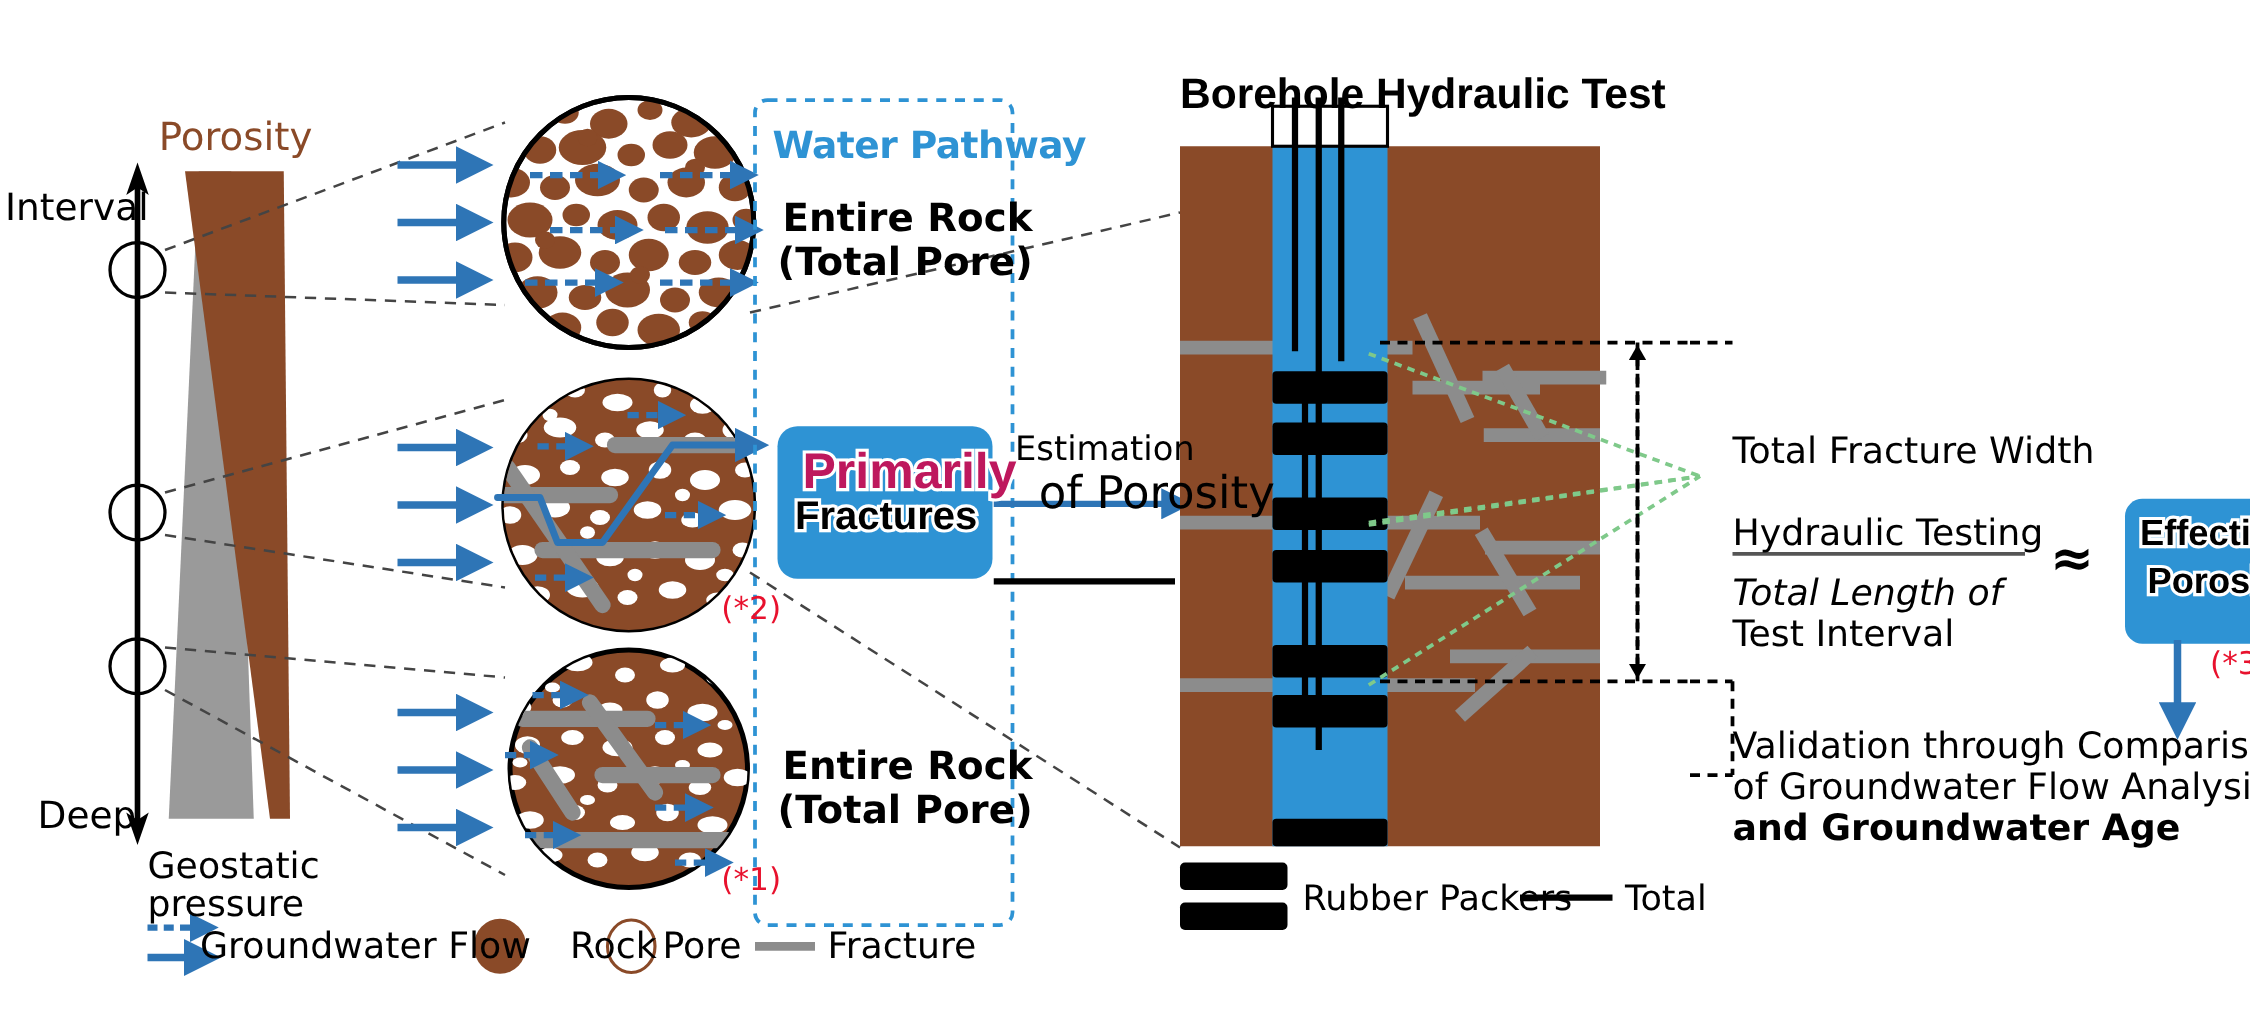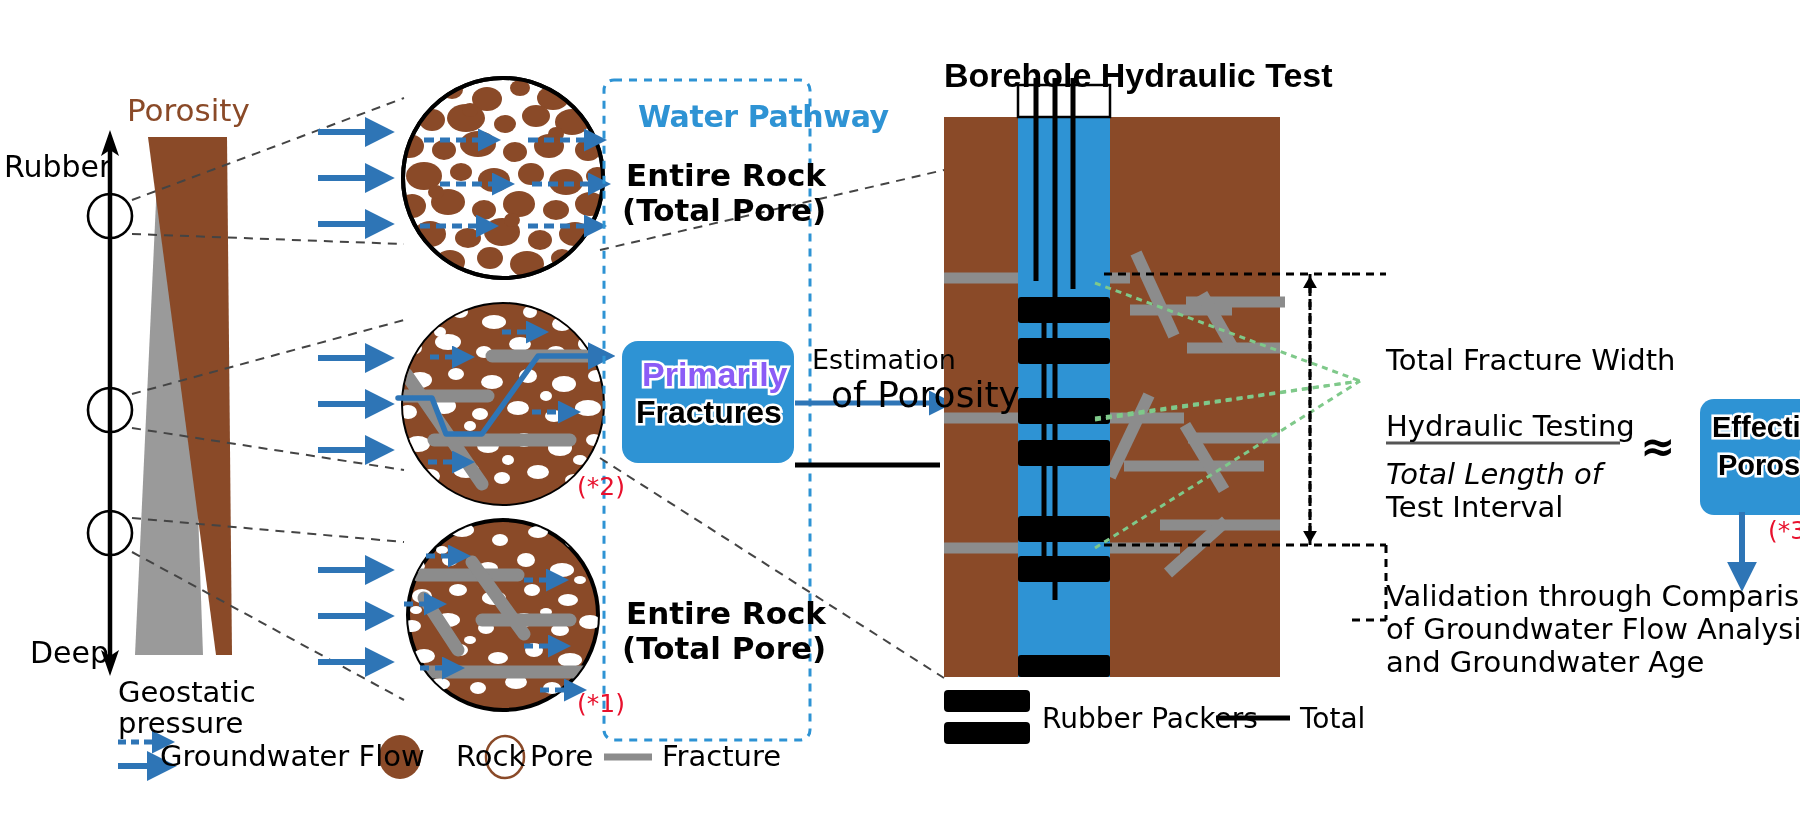--- a/index.html
+++ b/index.html
@@ -4,21 +4,21 @@
 <style>
   html,body{margin:0;padding:0;background:#fff;}
   body{width:1800px;height:824px;position:relative;overflow:hidden;
        font-family:"DejaVu Sans","Liberation Sans",sans-serif;}
   #stage{position:absolute;left:0;top:0;width:1800px;height:824px;}
   .lyr{position:absolute;left:0;top:0;width:1800px;height:824px;}
   .txt{position:absolute;white-space:pre;line-height:1.12;}
   .blk{color:#000;}
   .red{color:#e8112d;}
   .brown{color:#8a4a28;}
-  .blu{color:#2e93d4;margin-left:20px;}
+  .blu{color:#2e93d4;}
   .b{font-weight:700;}
   .hv{font-family:"Liberation Sans",sans-serif;font-weight:700;}
   .outl{ -webkit-text-stroke:5px #fff; paint-order:stroke fill;
          text-shadow:0 0 0 #fff;}
 </style>
 </head>
 <body>
 
 <div id="stage">
 
@@ -371,34 +371,34 @@
       <ellipse cx="505" cy="757" rx="19" ry="21" fill="#fff" stroke="#8a4a28" stroke-width="2.5"></ellipse>
       <line x1="604" y1="757" x2="652" y2="757" stroke="#8c8c8c" stroke-width="7"></line>
     </g>
     <g>
       <rect x="944" y="690" width="86" height="22" rx="4" fill="#000"></rect>
       <rect x="944" y="722" width="86" height="22" rx="4" fill="#000"></rect>
       <line x1="1216" y1="718" x2="1290" y2="718" stroke="#000" stroke-width="5"></line>
     </g>
   </svg>
 
-  <div class="txt blk" style="left:4px;top:150px;font-size:30px;">Rubber</div>
+  <div class="txt blk" style="left:4px;top:150px;font-size:30px;">Interval</div>
   <div class="txt blk" style="left:30px;top:636px;font-size:30px;">Deep</div>
   <div class="txt brown" style="left:127px;top:93px;font-size:31px;">Porosity</div>
   <div class="txt blk" style="left:118px;top:676px;font-size:29px;">Geostatic</div>
   <div class="txt blk" style="left:118px;top:707px;font-size:29px;">pressure</div>
 
   <div class="txt red" style="left:577px;top:690px;font-size:25px;">(*1)</div>
   <div class="txt red" style="left:577px;top:473px;font-size:25px;">(*2)</div>
 
   <div class="txt blu b" style="left:618px;top:100px;font-size:30px;letter-spacing:-.4px;">Water Pathway</div>
   <div class="txt blk b" style="left:626px;top:158px;font-size:31px;">Entire Rock</div>
   <div class="txt blk b" style="left:622px;top:193px;font-size:31px;">(Total Pore)</div>
 
-  <div class="txt hv outl" style="left:642px;top:355px;font-size:34px;color:#8b5cf6;">Primarily</div>
+  <div class="txt hv outl" style="left:642px;top:355px;font-size:40px;color:#be185d;">Primarily</div>
   <div class="txt hv outl" style="left:636px;top:395px;font-size:32px;color:#000;">Fractures</div>
 
   <div class="txt blk b" style="left:626px;top:596px;font-size:31px;">Entire Rock</div>
   <div class="txt blk b" style="left:622px;top:631px;font-size:31px;">(Total Pore)</div>
 
   <div class="txt blk" style="left:812px;top:345px;font-size:27px;">Estimation</div>
   <div class="txt blk" style="left:804px;top:375px;font-size:36px;margin-left:27px;">of Porosity</div>
 
   <div class="txt blk" style="left:1042px;top:703px;font-size:28px;">Rubber Packers</div>
 
@@ -410,20 +410,20 @@
   <div class="txt blk" style="left:1386px;top:458px;font-size:29px;font-style:italic;">Total Length of</div>
   <div class="txt blk" style="left:1386px;top:491px;font-size:29px;">Test Interval</div>
   <div class="txt blk b" style="left:1640px;top:423px;font-size:42px;">≈</div>
 
   <div class="txt hv outl" style="left:1712px;top:411px;font-size:29px;color:#000;">Effective</div>
   <div class="txt hv outl" style="left:1718px;top:449px;font-size:29px;color:#000;">Porosity</div>
   <div class="txt red" style="left:1768px;top:517px;font-size:25px;">(*3)</div>
 
   <div class="txt blk" style="left:1386px;top:580px;font-size:29px;">Validation through Comparison</div>
   <div class="txt blk" style="left:1386px;top:613px;font-size:29px;">of Groundwater Flow Analysis</div>
-  <div class="txt blk" style="left:1386px;top:646px;font-size:29px;">and Groundwater Age</div>
+  <div class="txt blk" style="left:1386px;top:646px;font-size:29px;font-weight:bold;">and Groundwater Age</div>
 
   <div class="txt blk" style="left:160px;top:740px;font-size:29px;">Groundwater Flow</div>
   <div class="txt blk" style="left:428px;top:740px;font-size:29px;margin-left:28px;">Rock</div>
   <div class="txt blk" style="left:530px;top:740px;font-size:29px;">Pore</div>
   <div class="txt blk" style="left:662px;top:740px;font-size:29px;">Fracture</div>
 
 </div>
 
 </body></html>

